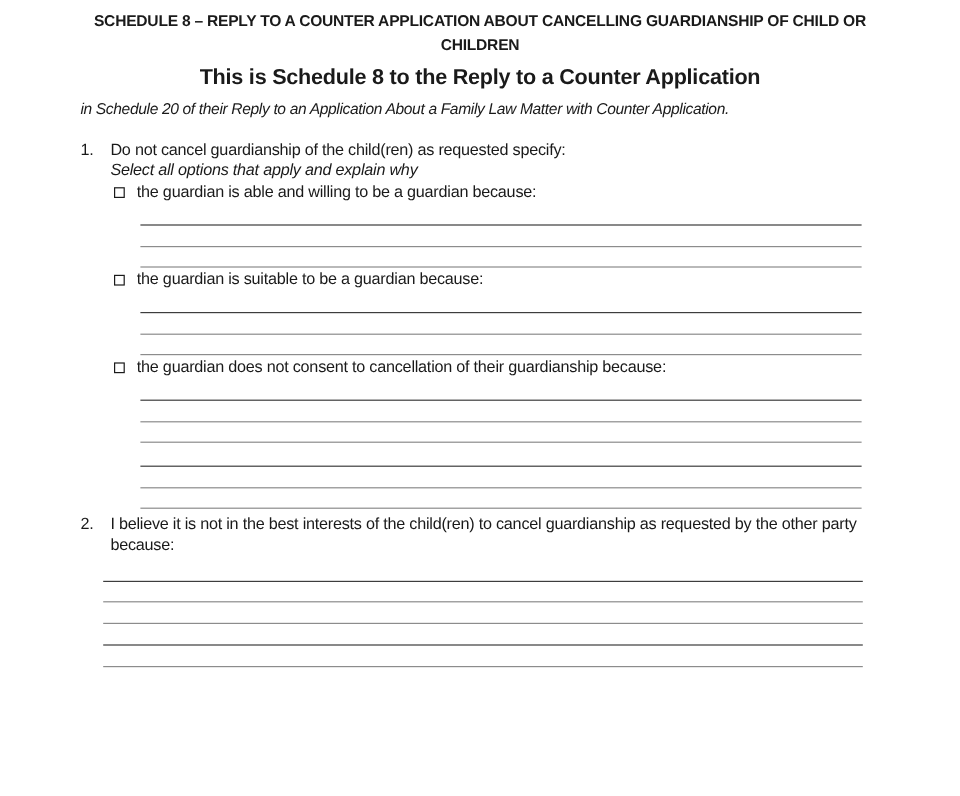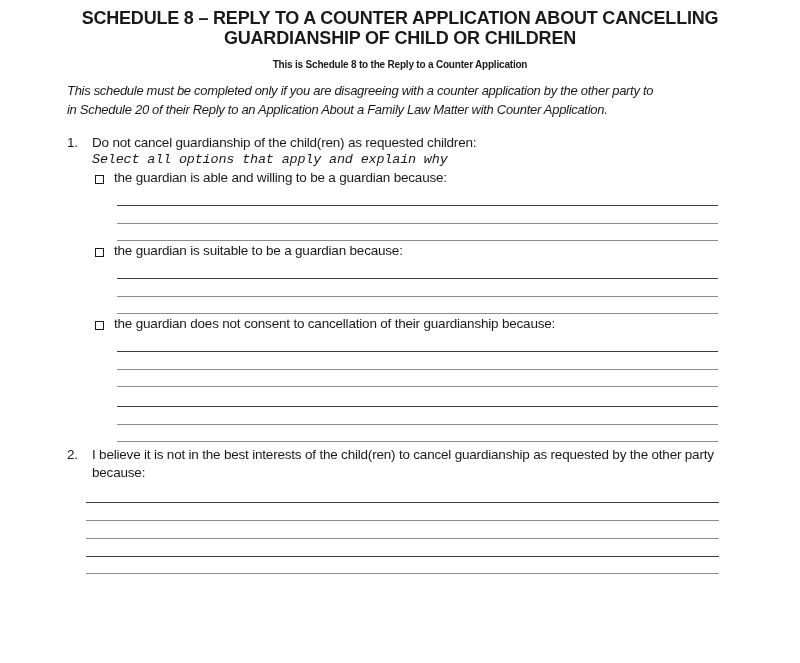--- a/index.html
+++ b/index.html
@@ -12,29 +12,29 @@
     overflow: hidden;
   }
   .page { width: 800px; height: 663px; background: #fff; overflow: hidden; }
 
   .title {
     padding-top: 8px;
     margin: 0 auto;
     width: 660px;
     text-align: center;
     font-weight: bold;
-    font-size: 18px;
+    font-size: 13px;
     line-height: 20px;
     letter-spacing: -0.2px;
   }
   .subtitle {
     margin-top: 7px;
     text-align: center;
     font-weight: bold;
-    font-size: 10px;
+    font-size: 18px;
     line-height: 19px;
     letter-spacing: -0.2px;
   }
 
   .content {
     margin-left: 67px;
     width: 656px;
     font-size: 13.5px;
     letter-spacing: -0.2px;
   }
@@ -44,21 +44,21 @@
     font-style: italic;
     font-size: 13px;
     letter-spacing: -0.3px;
   }
   .intro-line { height: 18.5px; line-height: 18.5px; white-space: nowrap; }
 
   .item { display: flex; margin-top: 15px; line-height: 17px; }
   .num { width: 25px; flex-shrink: 0; }
   .itext { flex: 1; }
 
-  .instruction { margin-left: 25px; font-style: italic; line-height: 17px; font-family: Liberation Mono, monospace; }
+  .instruction { margin-left: 25px; font-style: italic; line-height: 17px; }
 
   .opt {
     display: flex;
     align-items: center;
     margin-left: 28px;
     margin-top: 2px;
     height: 16px;
     line-height: 16px;
     white-space: nowrap;
   }
@@ -93,27 +93,26 @@
 <body>
 
 <div class="page">
 
   <div class="title">SCHEDULE 8 – REPLY TO A COUNTER APPLICATION ABOUT CANCELLING GUARDIANSHIP OF CHILD OR CHILDREN</div>
   <div class="subtitle">This is Schedule 8 to the Reply to a Counter Application</div>
 
   <div class="content">
 
     <div class="intro">
-      <div class="intro-line">This schedule must be completed only if you are disagreeing with a counter application by the other party to</div>
       <div class="intro-line">in Schedule 20 of their Reply to an Application About a Family Law Matter with Counter Application.</div>
     </div>
 
     <div class="item">
       <span class="num">1.</span>
-      <span class="itext">Do not cancel guardianship of the child(ren) as requested children:</span>
+      <span class="itext">Do not cancel guardianship of the child(ren) as requested specify:</span>
     </div>
     <div class="instruction">Select all options that apply and explain why</div>
 
     <div class="opt">
       <span class="cb"></span>
       <span>the guardian is able and willing to be a guardian because:</span>
     </div>
     <div class="wlines">
       <div class="wl"></div>
       <div class="wl"></div>

